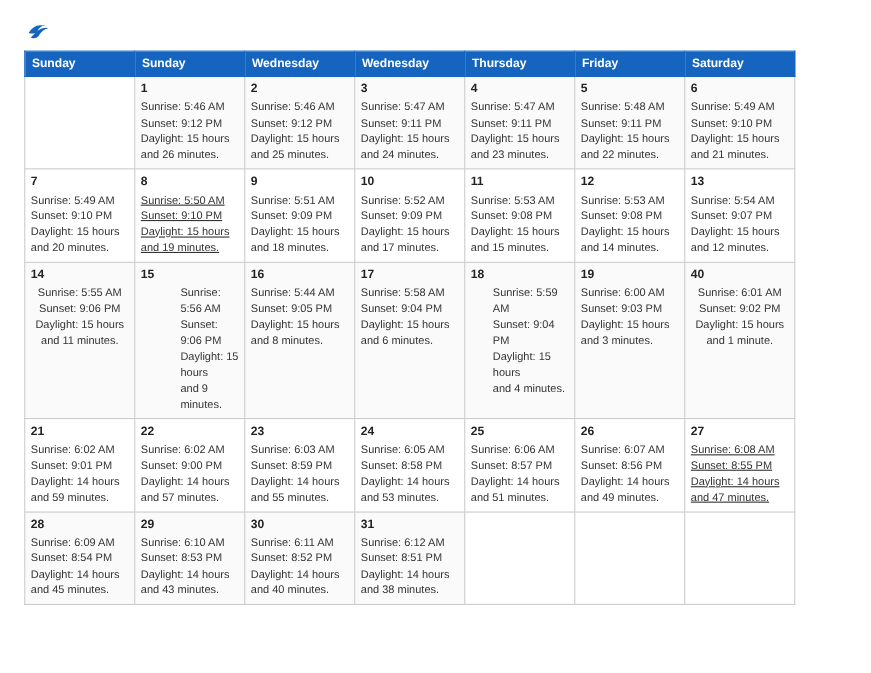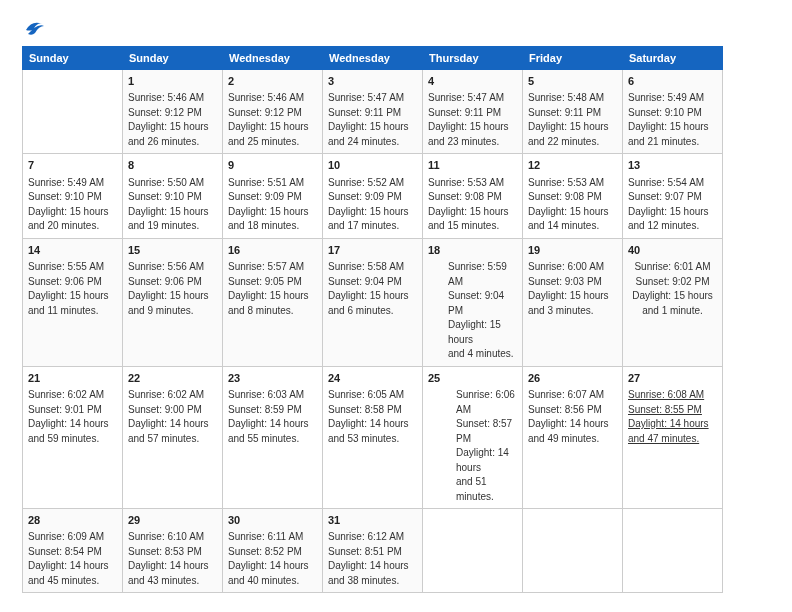--- a/index.html
+++ b/index.html
@@ -184,21 +184,21 @@
         <tr>
           <td>
             <span class="day-num">7</span>
             <div class="day-info" style="white-space: pre-line;">Sunrise: 5:49 AM
 Sunset: 9:10 PM
 Daylight: 15 hours
 and 20 minutes.</div>
           </td>
           <td>
             <span class="day-num">8</span>
-            <div class="day-info" style="white-space: pre-line;">Sunrise: 5:50 AM
+            <div class="day-info" style="white-space: pre-line; text-decoration: underline;">Sunrise: 5:50 AM
 Sunset: 9:10 PM
 Daylight: 15 hours
 and 19 minutes.</div>
           </td>
           <td>
             <span class="day-num">9</span>
             <div class="day-info" style="white-space: pre-line;">Sunrise: 5:51 AM
 Sunset: 9:09 PM
 Daylight: 15 hours
 and 18 minutes.</div>
@@ -228,35 +228,35 @@
             <span class="day-num">13</span>
             <div class="day-info" style="white-space: pre-line;">Sunrise: 5:54 AM
 Sunset: 9:07 PM
 Daylight: 15 hours
 and 12 minutes.</div>
           </td>
         </tr>
         <tr>
           <td>
             <span class="day-num">14</span>
-            <div class="day-info" style="white-space: pre-line;">Sunrise: 5:55 AM
+            <div class="day-info" style="white-space: pre-line; text-align: center;">Sunrise: 5:55 AM
 Sunset: 9:06 PM
 Daylight: 15 hours
 and 11 minutes.</div>
           </td>
           <td>
             <span class="day-num">15</span>
-            <div class="day-info" style="white-space: pre-line;">Sunrise: 5:56 AM
+            <div class="day-info" style="white-space: pre-line; margin-left: 36px;">Sunrise: 5:56 AM
 Sunset: 9:06 PM
 Daylight: 15 hours
 and 9 minutes.</div>
           </td>
           <td>
             <span class="day-num">16</span>
-            <div class="day-info" style="white-space: pre-line;">Sunrise: 5:57 AM
+            <div class="day-info" style="white-space: pre-line;">Sunrise: 5:44 AM
 Sunset: 9:05 PM
 Daylight: 15 hours
 and 8 minutes.</div>
           </td>
           <td>
             <span class="day-num">17</span>
             <div class="day-info" style="white-space: pre-line;">Sunrise: 5:58 AM
 Sunset: 9:04 PM
 Daylight: 15 hours
 and 6 minutes.</div>
@@ -307,21 +307,21 @@
           </td>
           <td>
             <span class="day-num">24</span>
             <div class="day-info" style="white-space: pre-line;">Sunrise: 6:05 AM
 Sunset: 8:58 PM
 Daylight: 14 hours
 and 53 minutes.</div>
           </td>
           <td>
             <span class="day-num">25</span>
-            <div class="day-info" style="white-space: pre-line; margin-left: 28px;">Sunrise: 6:06 AM
+            <div class="day-info" style="white-space: pre-line;">Sunrise: 6:06 AM
 Sunset: 8:57 PM
 Daylight: 14 hours
 and 51 minutes.</div>
           </td>
           <td>
             <span class="day-num">26</span>
             <div class="day-info" style="white-space: pre-line;">Sunrise: 6:07 AM
 Sunset: 8:56 PM
 Daylight: 14 hours
 and 49 minutes.</div>

